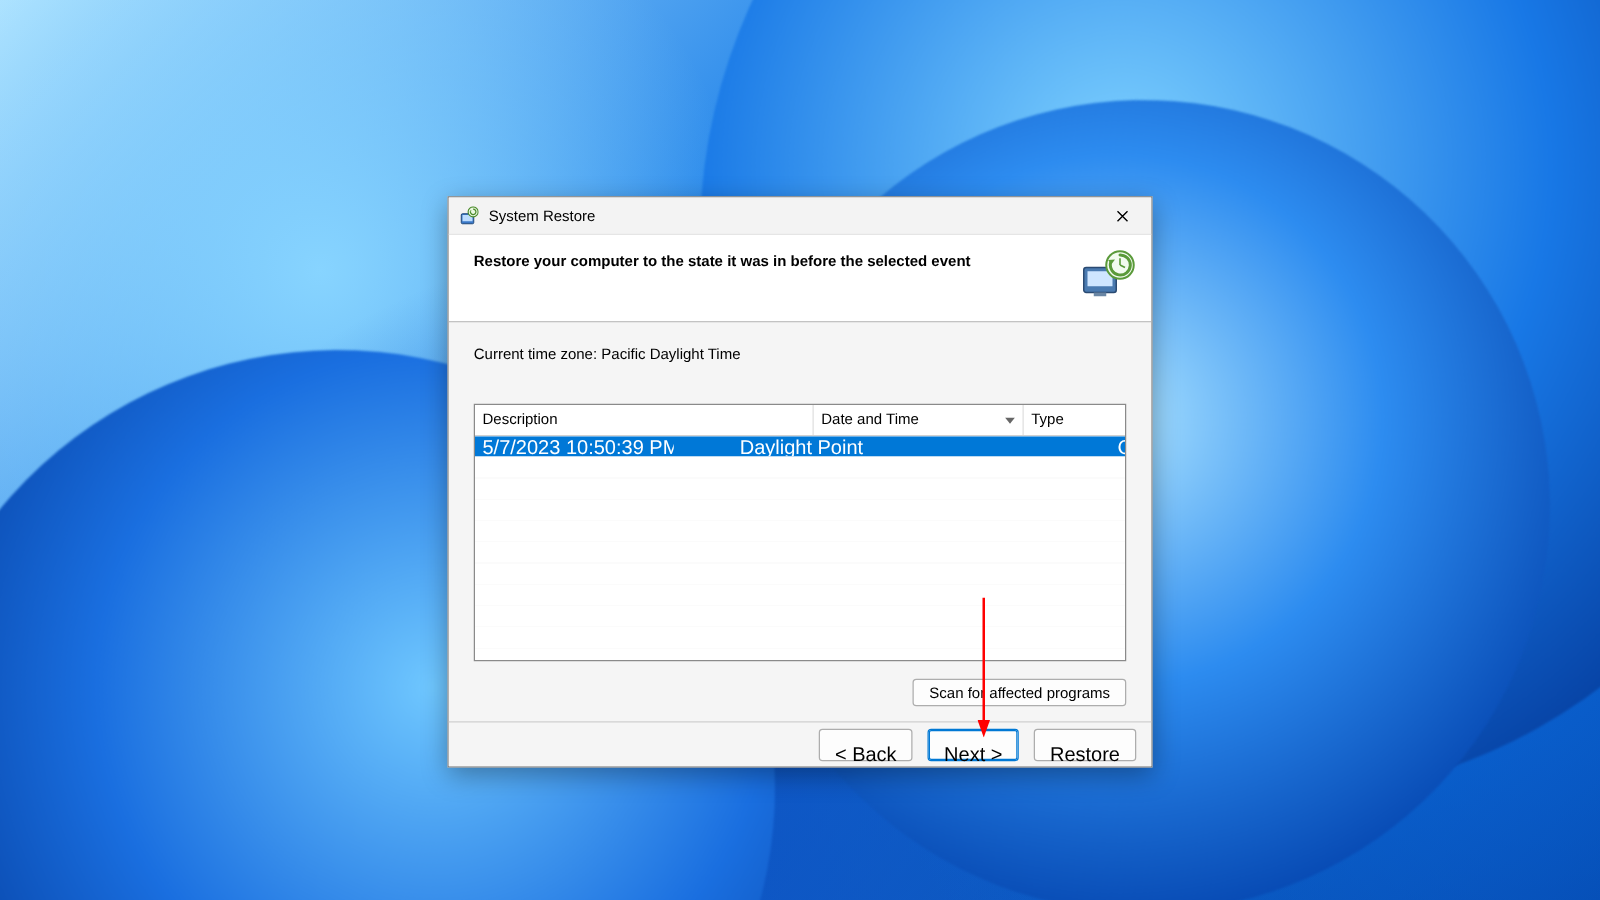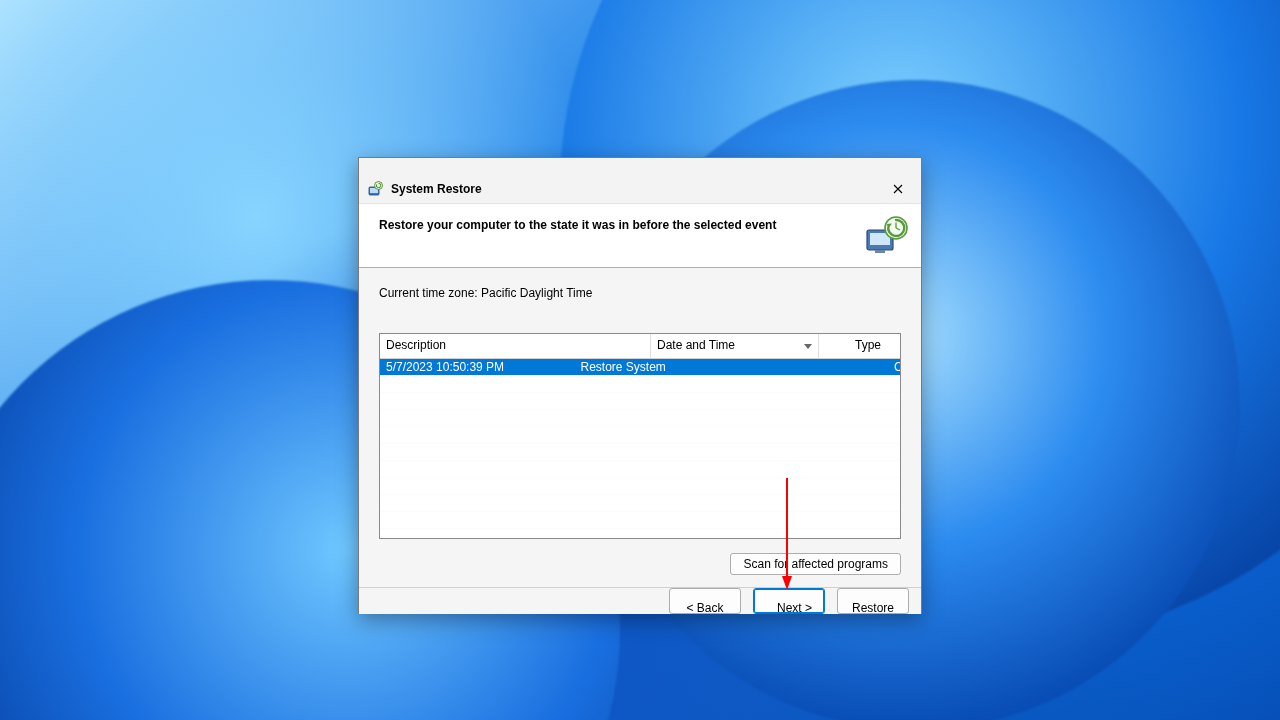--- a/index.html
+++ b/index.html
@@ -24,21 +24,21 @@
       background:radial-gradient(circle at 55% 35%,#6fc7ff 0%,#1a6fe0 45%,#033a9a 80%,rgba(0,0,0,0)82%);
       transform:rotate(25deg);}
   
   .dialog{
     position:absolute;left:358px;top:157px;width:562px;height:455px;
     background:#fff;border:1px solid #7a7a7a;box-shadow:0 6px 20px rgba(0,0,0,.35);
     display:flex;flex-direction:column;
   }
   .titlebar{
     height:29px;background:#f3f3f3;display:flex;align-items:center;
-    padding:16px 0 0 8px;border-bottom:1px solid #e5e5e5;font-weight:bold;
+    padding:0 0 0 8px;border-bottom:1px solid #e5e5e5;
   }
   .titlebar .app-icon{width:16px;height:16px;margin-right:8px;}
   .titlebar .title{flex:1;font-size:12px;}
   .titlebar .close{
     width:46px;height:29px;display:flex;align-items:center;justify-content:center;
     cursor:pointer;
   }
   .titlebar .close svg{width:10px;height:10px;}
   .header{
     height:58px;border-bottom:1px solid #b0b0b0;
@@ -61,33 +61,33 @@
     font-size:12px;background:#fff;
   }
   .lv-header .col{
     padding:4px 6px;border-right:1px solid #e0e0e0;position:relative;
     cursor:pointer;user-select:none;
   }
   .lv-header .col:last-child{border-right:none;}
   .lv-header .sort-glyph{position:absolute;right:6px;top:5px;}
   .col-date{width:155px;}
   .col-desc{width:258px;}
-  .col-type{flex:1;margin-left:30px;}
+  .col-type{flex:1;}
   .lv-rows{flex:1;overflow:hidden;background:
       repeating-linear-gradient(to bottom,#fff 0,#fff 16px,#fbfbfb 16px,#fbfbfb 17px);}
-  .lv-row{display:flex;height:16px;font-size:12px;color:#fff;background:#0078d7;gap:46px;}
+  .lv-row{display:flex;height:16px;font-size:16px;color:#fff;background:#0078d7;gap:46px;}
   .lv-row .cell{padding:1px 6px 0 6px;white-space:nowrap;overflow:hidden;}
   .lv-row .cell.col-date{border-right:1px solid rgba(255,255,255,0);}
   .scan-row{display:flex;justify-content:flex-end;margin-top:14px;}
   .footer{
     height:44px;border-top:1px solid #d0d0d0;background:#f5f5f5;
     display:flex;align-items:center;justify-content:flex-end;padding:0 12px;gap:12px;
   }
   button.win{
-    height:22px;min-width:72px;padding:12px 12px;font-size:12px;font-family:inherit;
+    height:22px;min-width:72px;padding:12px 12px;font-size:16px;font-family:inherit;
     background:#fdfdfd;border:1px solid #adadad;border-radius:3px;cursor:pointer;
   }
   button.win.default{border:1px solid #0078d4;box-shadow:inset 0 0 0 1px #0078d4;text-align:right;}
   button.scan{height:22px;padding:0 12px;font-size:12px;font-family:inherit;
     background:#fdfdfd;border:1px solid #adadad;border-radius:3px;cursor:pointer;}
   
   .arrow{
     position:absolute;left:782px;top:478px;pointer-events:none;
   }
 </style>
@@ -151,21 +151,21 @@
                 </svg>
             </span>
           </div>
           <div class="col col-type">
             <span>Type</span>
           </div>
         </div>
         <div class="lv-rows">
           <div class="lv-row">
             <div class="cell col-date">5/7/2023 10:50:39 PM</div>
-            <div class="cell col-desc">Restore System</div>
+            <div class="cell col-desc">Daylight Point</div>
             <div class="cell col-type">Cancel</div>
           </div>
         </div>
       </div>
 
       <div class="scan-row">
         <button class="scan">Scan for affected programs</button>
       </div>
     </div>
 

